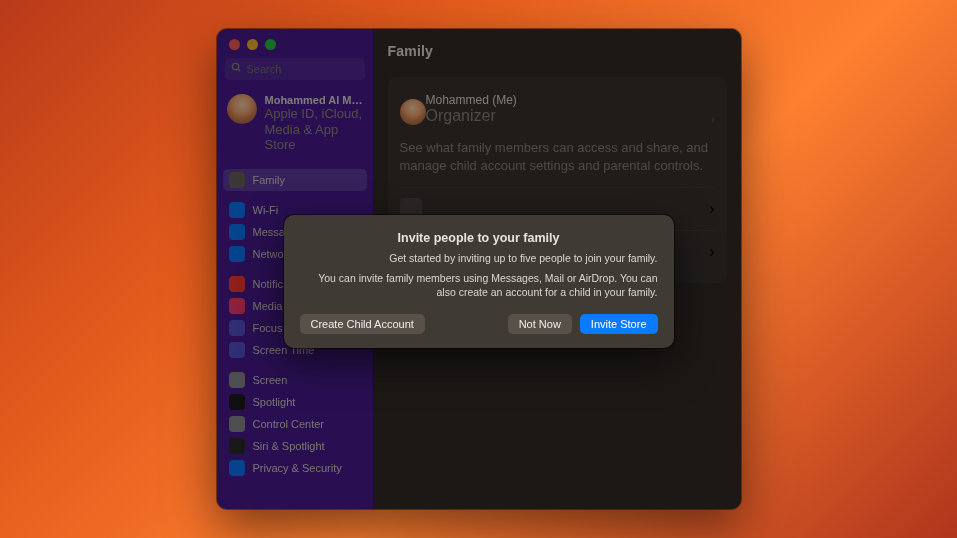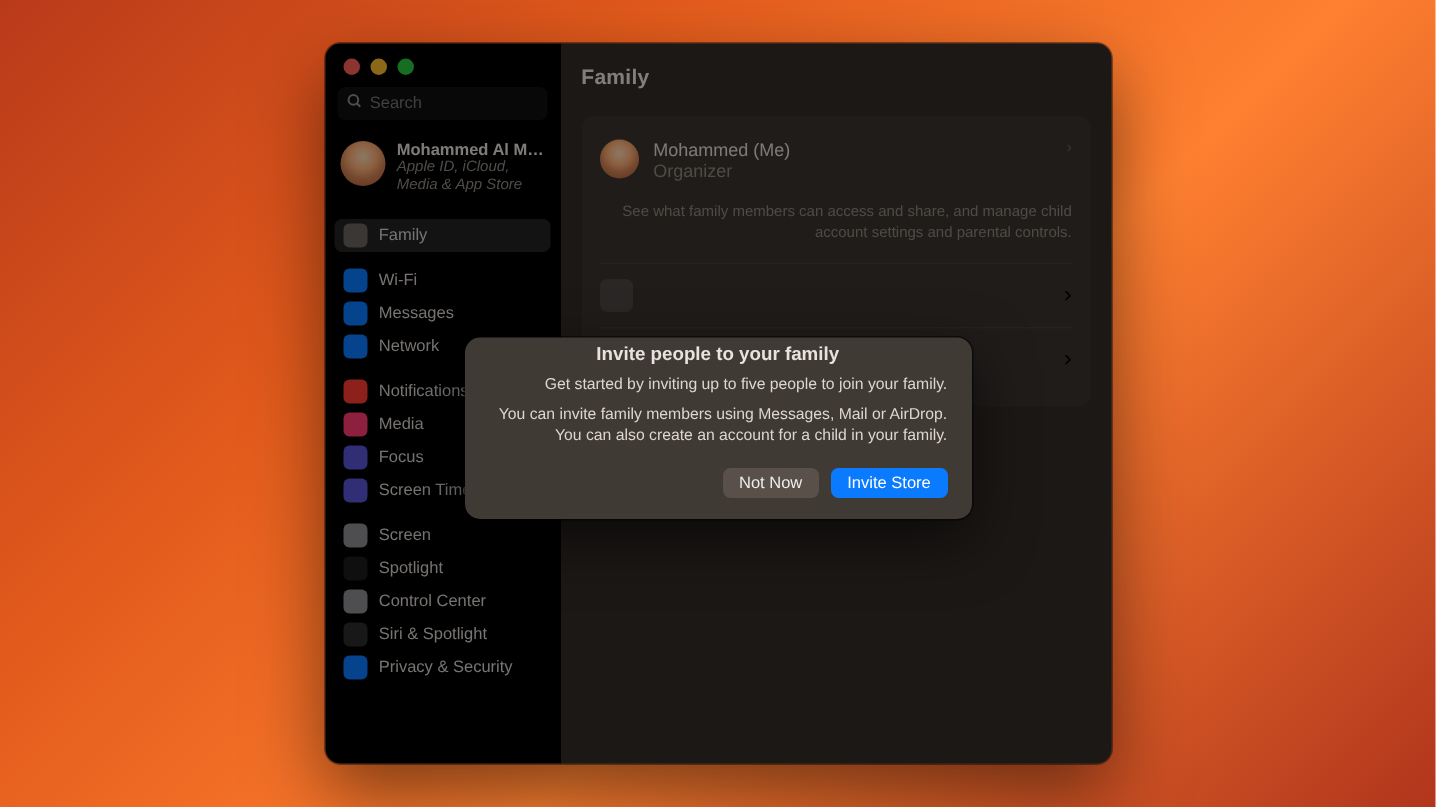--- a/index.html
+++ b/index.html
@@ -13,21 +13,21 @@
     width:524px; height:480px;
     background:#2b2623;
     border-radius:10px;
     display:flex;
     box-shadow:0 20px 50px rgba(0,0,0,0.5), 0 0 0 1px rgba(0,0,0,0.4);
     overflow:hidden;
     position:relative;
   }
   .sidebar {
     width:157px; flex-shrink:0;
-    background:#000000;
+    background:#4c1d95;
     border-right:1px solid rgba(0,0,0,0.3);
     display:flex; flex-direction:column;
     position:relative;
   }
   .traffic {
     display:flex; gap:7px; padding:10px 12px 8px 12px;
   }
   .dot { width:11px; height:11px; border-radius:50%; }
   .dot.close{background:#ff5f57;}
   .dot.min{background:#febc2e;}
@@ -51,21 +51,21 @@
     display:flex; gap:8px; padding:6px 10px; align-items:flex-start;
   }
   .avatar {
     width:30px; height:30px; border-radius:50%;
     background:radial-gradient(circle at 50% 35%, #ffdcb5 0%, #ffb079 35%, #d68454 60%, #a35a37 100%);
     flex-shrink:0;
     display:flex;align-items:center;justify-content:center;
     font-size:18px;
   }
   .account .name { color:#e6e1dc; font-size:11px; font-weight:600; white-space:nowrap; overflow:hidden; text-overflow:ellipsis; width:100px;}
-  .account .sub { color:#928b84; font-size:10px; line-height:1.2;font-style:italic;}
+  .account .sub { color:#928b84; font-size:13px; line-height:1.2;}
   .nav { flex:1; overflow-y:auto; padding: 2px 6px 10px 6px;}
   .group { margin-top:8px; }
   .item {
     display:flex; align-items:center; gap:8px;
     padding:3px 6px; border-radius:5px;
     color:#d9d4cf; font-size:11px;
     cursor:default;
   }
   .item.selected { background:rgba(255,255,255,0.14); }
   .item .ic {
@@ -78,50 +78,49 @@
     padding:14px 14px;
   }
   .main-title { color:#ece7e1; font-size:14px; font-weight:600; letter-spacing:.2px; }
   .panel {
     margin-top:18px;
     background:rgba(255,255,255,0.035);
     border-radius:8px;
     padding:10px 12px;
   }
   .row {
-    display:flex; align-items:flex-start; gap:10px;
+    display:flex; align-items:flex-end; gap:0;
     padding:6px 0;
   }
   .row .chev { margin-left:auto; color:#6f6761; font-size:10px; }
   .row .txt-main { color:#e2ddd7; font-size:12px; font-weight:500;}
-  .row .txt-sub { color:#8f877f; font-size:12px; }
-  .desc { color:#8f877f; font-size:10px; line-height:1.4; padding:8px 0 12px 0;text-align:right;}
+  .row .txt-sub { color:#8f877f; font-size:16px; }
+  .desc { color:#8f877f; font-size:13px; line-height:1.4; padding:8px 0 12px 0;}
   .list-row {
     display:flex; align-items:center; gap:10px;
     padding:10px 0; border-top:1px solid rgba(255,255,255,0.05);
   }
   .list-row:first-of-type{border-top:none;}
   .list-row .ico{ width:22px;height:22px;border-radius:5px;background:rgba(255,255,255,0.1);}
   
   .dim {
     position:absolute; inset:0;
     background:rgba(0,0,0,0.45);
     pointer-events:none;
   }
   
   .modal {
     position:absolute;
     top:186px; left:50%; transform:translateX(-50%);
-    width:338px;
+    width:390px;
     background:#403a35;
     border-radius:10px;
     box-shadow:0 14px 40px rgba(0,0,0,0.6), 0 0 0 1px rgba(0,0,0,0.5);
-    padding:4px 16px 14px 16px;
+    padding:16px 16px 14px 16px;
     color:#e8e3dd;
-    margin-top:10px;
   }
   .modal h3 { text-align:center; font-size:12.5px; font-weight:700; }
   .modal p { text-align:right; font-size:10.5px; color:#ddd7d1; margin-top:6px; line-height:1.35;}
   .modal .buttons { display:flex; gap:8px; margin-top:14px; align-items:center;}
   .btn {
     border:none; border-radius:5px;
     padding:4px 11px; font-size:11px;
     color:#eee; cursor:default;
   }
   .btn.secondary { background:#585049; }
@@ -253,19 +252,20 @@
     </div>
   </div>
 
   <div class="dim"></div>
 
   <div class="modal">
     <h3>Invite people to your family</h3>
     <p>Get started by inviting up to five people to join your family.</p>
     <p>You can invite family members using Messages, Mail or AirDrop. You can also create an account for a child in your family.</p>
     <div class="buttons">
+      <button class="btn secondary">Create Child Account</button>
       <div class="spacer"></div>
       <button class="btn secondary">Not Now</button>
       <button class="btn primary">Invite Store</button>
     </div>
   </div>
 
 </div>
 
 </body></html>

